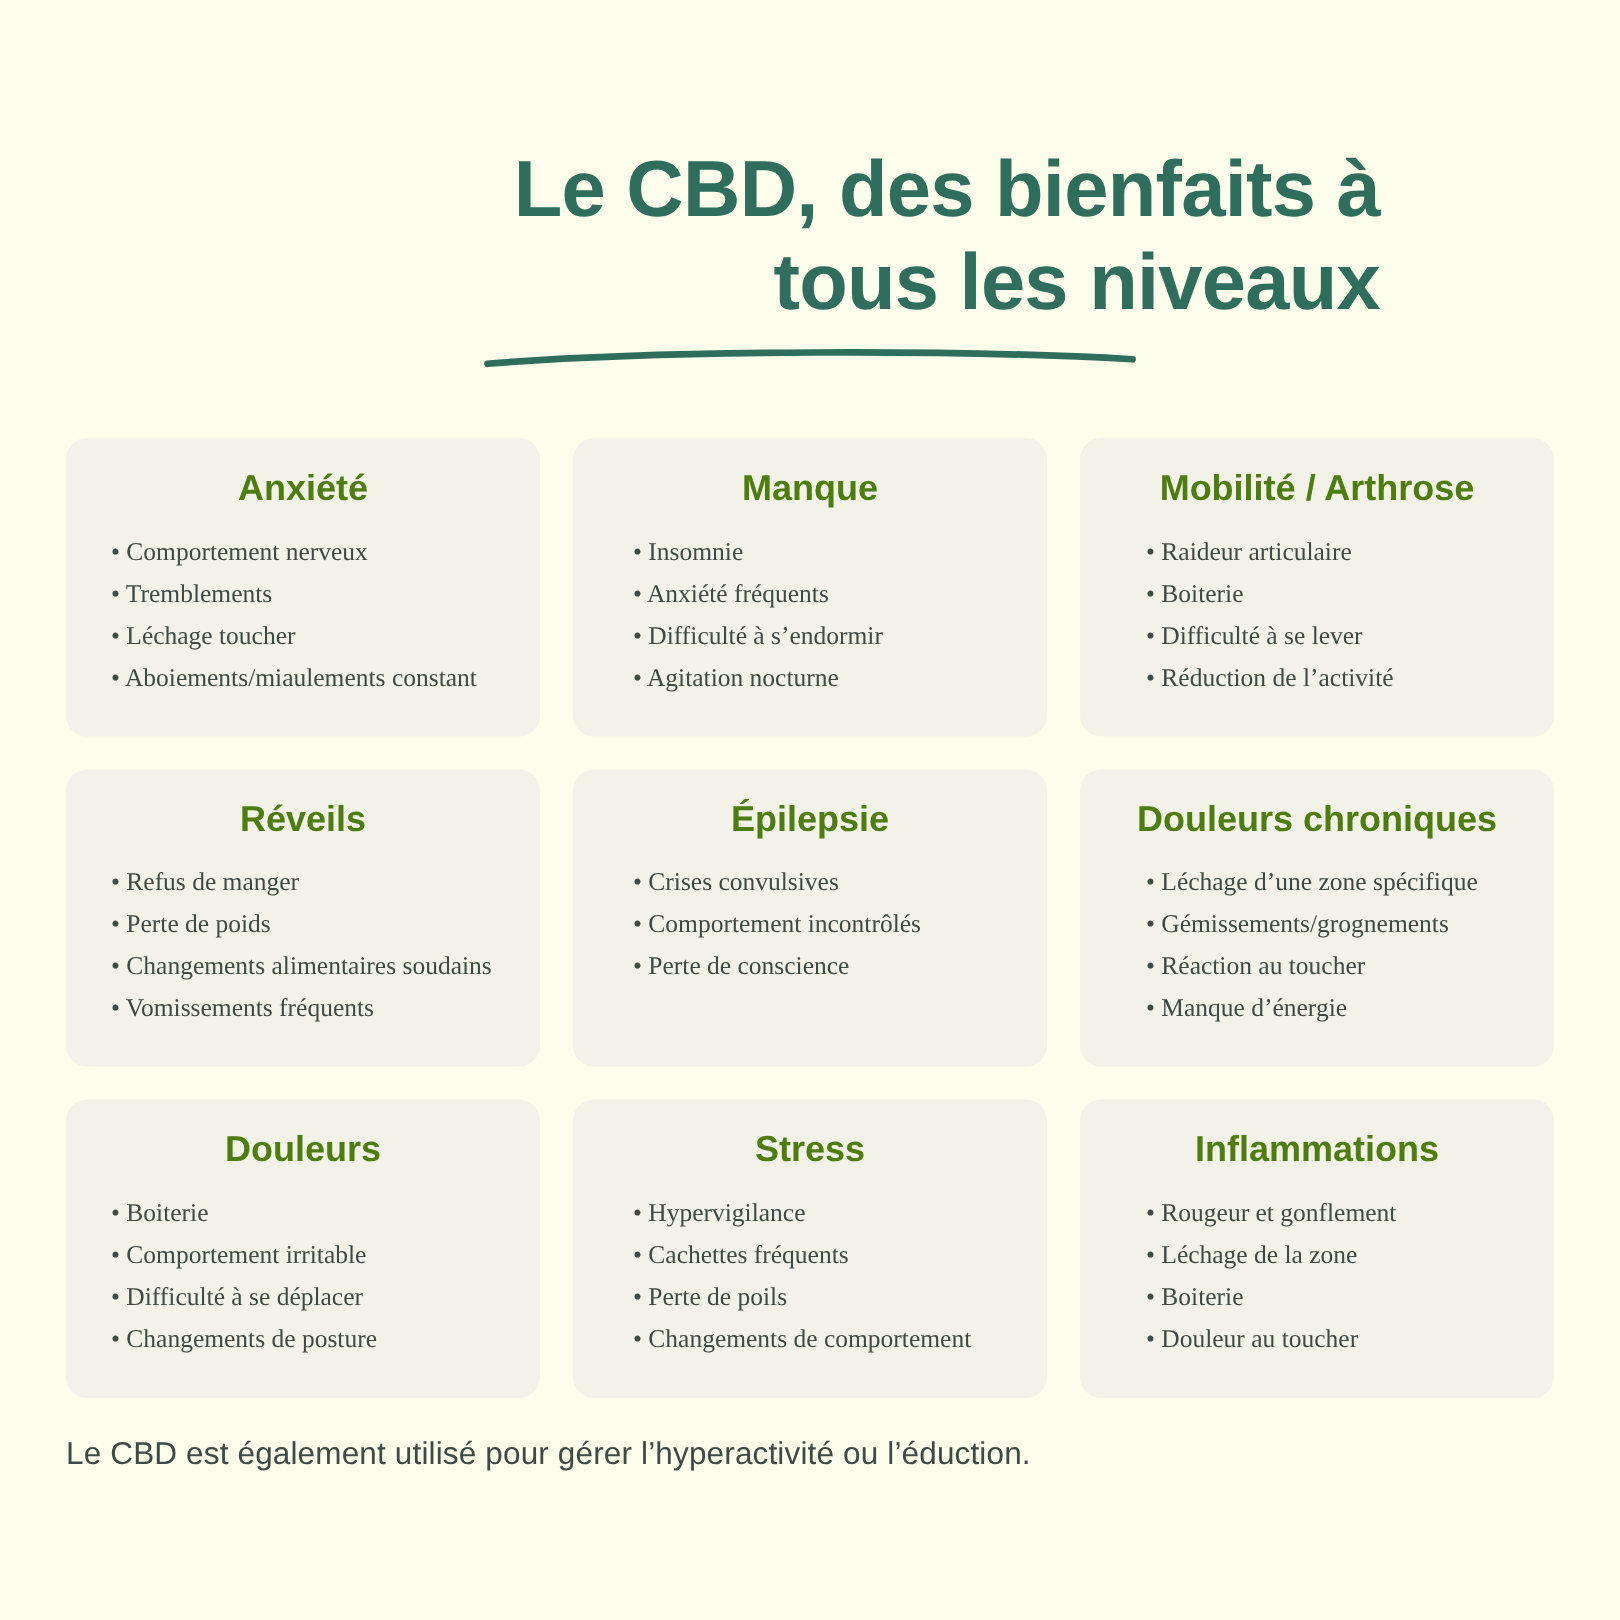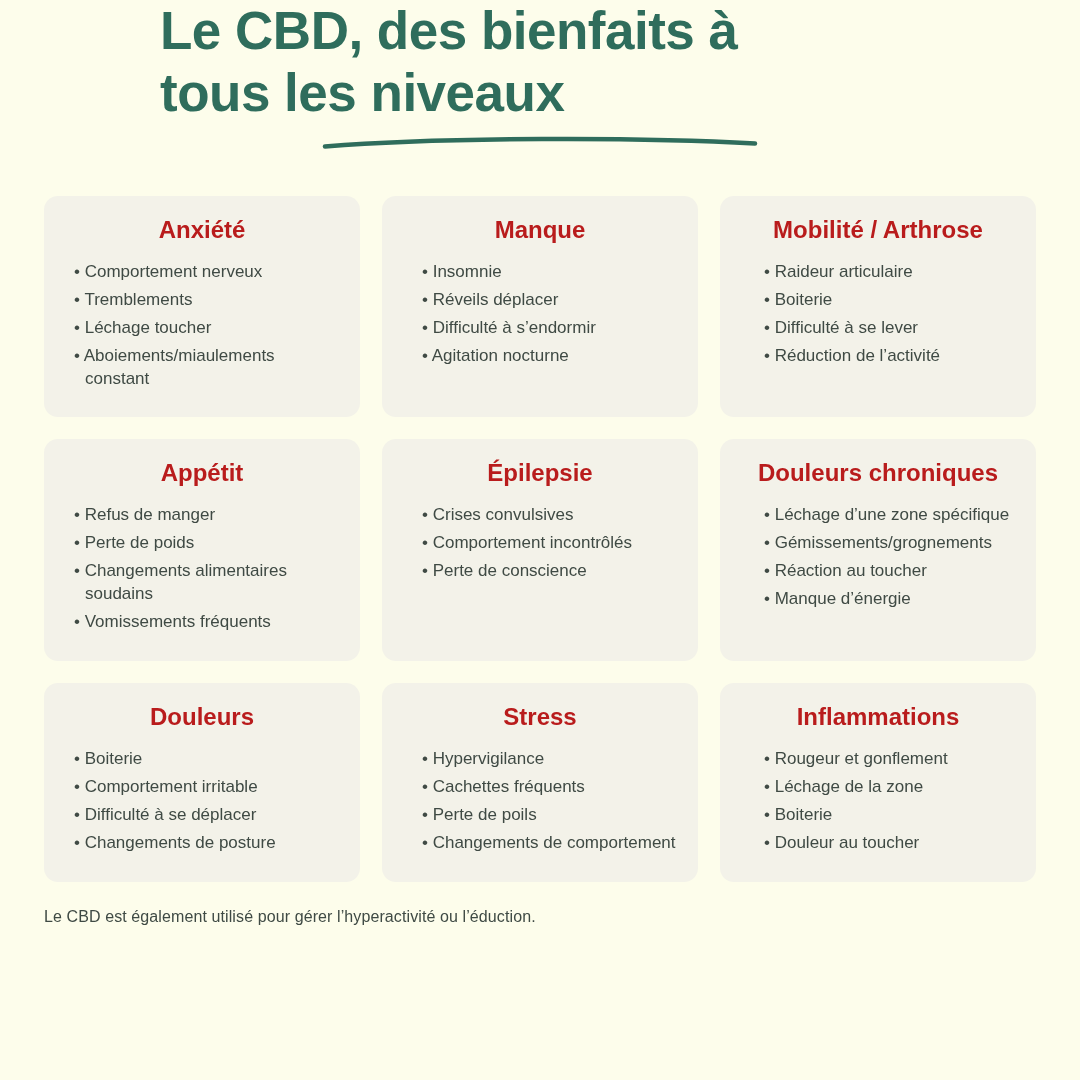--- a/index.html
+++ b/index.html
@@ -17,21 +17,22 @@
   .page {
     width: 1080px;
     height: 1080px;
     box-sizing: border-box;
     padding: 0;
     position: relative;
   }
 
   
   .title-block {
-    text-align: left;
+    padding-top: 96px;
+    text-align: right;
   }
   .title {
     font-size: 53px;
     line-height: 1.17;
     font-weight: 700;
     color: #2f6d5c;
     letter-spacing: -0.5px;
     margin: 0 auto;
     max-width: 760px;
   }
@@ -55,30 +56,31 @@
   }
   .card {
     background: #f3f2e9;
     border-radius: 14px;
     padding: 20px 22px 22px 22px;
     box-sizing: border-box;
     min-height: 192px;
   }
   .card-title {
     text-align: center;
-    color: #b91c1c;
+    color: #4d7c0f;
     font-size: 24px;
     font-weight: 700;
     margin: 0 0 16px 0;
     line-height: 1.2;
   }
   .card-list {
     list-style: none;
     margin: 0;
     padding: 0;
+    font-family: Liberation Serif, serif;
   }
   .card-list li {
     font-size: 17px;
     line-height: 1.35;
     color: #3f4a44;
     margin-bottom: 5px;
     text-indent: -11px;
     padding-left: 11px;
   }
   .card-list li::before {
@@ -91,21 +93,21 @@
     padding-left: 18px;
   }
   .card.indent-c .card-list {
     padding-left: 22px;
   }
 
   
   .footer-note {
     margin: 26px auto 0 auto;
     width: 992px;
-    font-size: 16px;
+    font-size: 21px;
     color: #3f4a44;
     letter-spacing: 0.1px;
   }
 </style>
 </head>
 <body>
 
 <div class="page">
 
   <div class="title-block">
@@ -129,38 +131,38 @@
         <li>Tremblements</li>
         <li>Léchage toucher</li>
         <li>Aboiements/miaulements constant</li>
       </ul>
     </div>
 
     <div class="card indent-b">
       <h2 class="card-title">Manque</h2>
       <ul class="card-list">
         <li>Insomnie</li>
-        <li>Réveils déplacer</li>
+        <li>Anxiété fréquents</li>
         <li>Difficulté à s’endormir</li>
         <li>Agitation nocturne</li>
       </ul>
     </div>
 
     <div class="card indent-c">
       <h2 class="card-title">Mobilité / Arthrose</h2>
       <ul class="card-list">
         <li>Raideur articulaire</li>
         <li>Boiterie</li>
         <li>Difficulté à se lever</li>
         <li>Réduction de l’activité</li>
       </ul>
     </div>
 
     <div class="card indent-a">
-      <h2 class="card-title">Appétit</h2>
+      <h2 class="card-title">Réveils</h2>
       <ul class="card-list">
         <li>Refus de manger</li>
         <li>Perte de poids</li>
         <li>Changements alimentaires soudains</li>
         <li>Vomissements fréquents</li>
       </ul>
     </div>
 
     <div class="card indent-b">
       <h2 class="card-title">Épilepsie</h2>

